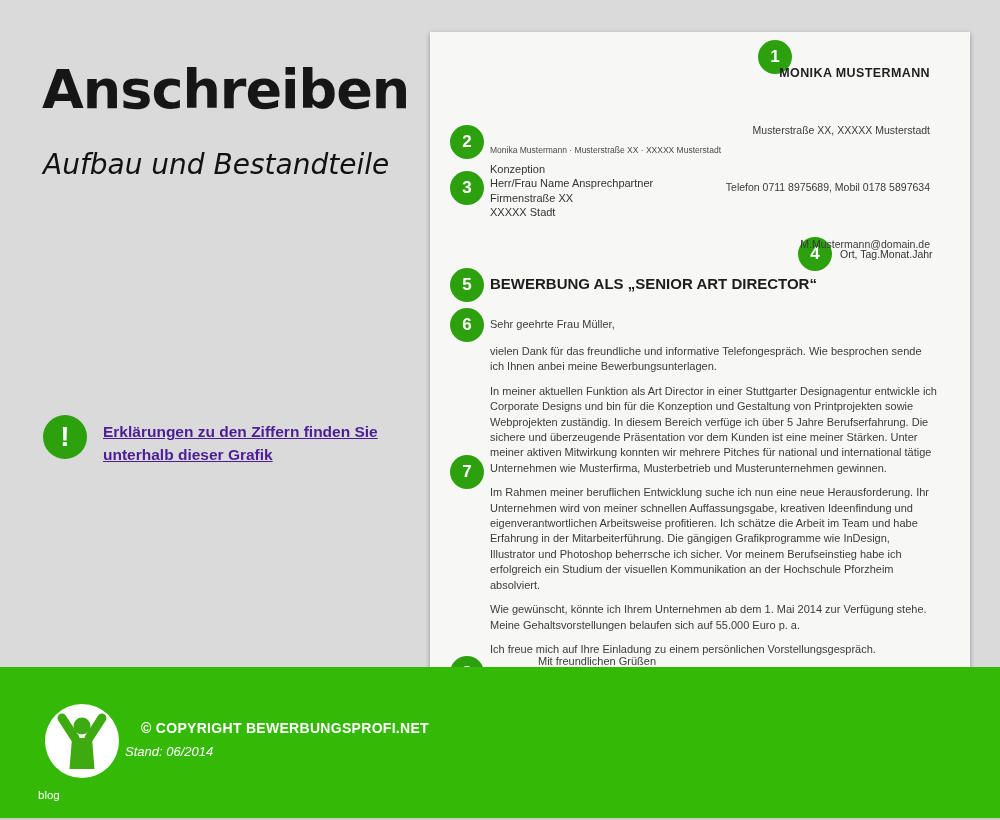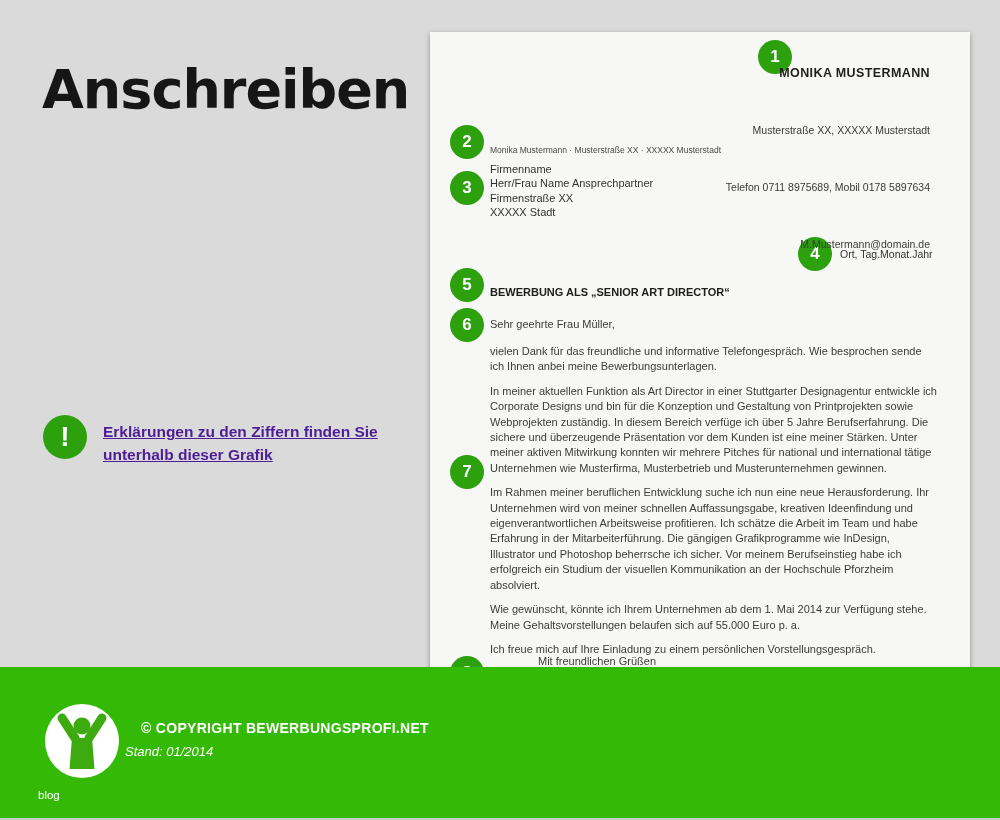--- a/index.html
+++ b/index.html
@@ -54,21 +54,21 @@
   .sender-block{position:absolute;right:40px;top:34px;text-align:right;color:#3a3a3a;}
   .sender-name{font-size:12.5px;font-weight:bold;color:#1f1f1f;letter-spacing:0.4px;margin-bottom:3px;}
   .sender-line-sm{font-size:10.5px;line-height:13px;margin-top:44px;}
 
   .sender-oneliner{position:absolute;left:60px;top:113px;font-size:8.5px;color:#4a4a4a;}
 
   .recipient{position:absolute;left:60px;top:130px;font-size:11px;line-height:14.4px;color:#333;}
 
   .date-line{position:absolute;left:410px;top:216px;font-size:10.5px;color:#333;}
 
-  .subject{position:absolute;left:60px;top:254px;font-size:11px;font-weight:bold;color:#1d1d1d;}
+  .subject{position:absolute;left:60px;top:243px;font-size:15px;font-weight:bold;color:#1d1d1d;}
   .subject-sub{position:absolute;left:60px;top:258px;font-size:10.8px;color:#3b3b3b;}
 
   .salutation{position:absolute;left:60px;top:286px;font-size:11px;color:#3b3b3b;}
 
   .body-text{position:absolute;left:60px;top:312px;width:448px;font-size:11px;line-height:15.4px;color:#3b3b3b;}
   .body-text p{margin:0 0 9px 0;}
 
   .closing{position:absolute;left:60px;top:623px;font-size:11px;color:#3b3b3b;margin-left:48px;}
   .signature{
     position:absolute;left:58px;top:632px;
@@ -88,20 +88,21 @@
   .blog-label{position:absolute;left:38px;top:97px;color:#fff;font-size:11.5px;margin-top:25px;}
   .copyright{position:absolute;left:125px;top:53px;color:#fff;font-size:14px;font-weight:bold;letter-spacing:0.3px;margin-left:16px;}
   .stand{position:absolute;left:125px;top:77px;color:#fff;font-size:13px;font-style:italic;}
 </style>
 </head>
 <body>
 
 <div class="stage">
 
   <div class="title">Anschreiben</div>
+  <div class="subtitle">Aufbau und Bestandteile</div>
   <div class="note-icon">
     <span>!</span>
   </div>
   <div class="note-text">Erklärungen zu den Ziffern finden Sie unterhalb dieser Grafik</div>
 
   <div class="paper">
 
     <div class="badge b1">1</div>
     <div class="badge b2">2</div>
     <div class="badge b3">3</div>
@@ -115,21 +116,21 @@
     <div class="sender-block">
       <div class="sender-name">MONIKA MUSTERMANN</div>
       <div class="sender-line-sm">Musterstraße XX, XXXXX Musterstadt</div>
       <div class="sender-line-sm">Telefon 0711 8975689, Mobil 0178 5897634</div>
       <div class="sender-line-sm">M.Mustermann@domain.de</div>
     </div>
 
     <div class="sender-oneliner">Monika Mustermann · Musterstraße XX · XXXXX Musterstadt</div>
 
     <div class="recipient">
-      <div>Firmenname</div>
+      <div>Konzeption</div>
       <div>Herr/Frau Name Ansprechpartner</div>
       <div>Firmenstraße XX</div>
       <div>XXXXX Stadt</div>
     </div>
 
     <div class="date-line">Ort, Tag.Monat.Jahr</div>
 
     <div class="subject">BEWERBUNG ALS „SENIOR ART DIRECTOR“</div>
 
     <div class="salutation">Sehr geehrte Frau Müller,</div>
@@ -152,17 +153,17 @@
     <div class="logo-circle">
       <svg width="74" height="74" viewBox="-37 -37 74 74">
         <circle cx="0" cy="-15" r="8.5" fill="#3dab10"></circle>
         <path d="M -10 -3 L 10 -3 L 12.5 28 L -12.5 28 Z" fill="#3dab10"></path>
         <path d="M -7 -3 L -20 -23" stroke="#3dab10" stroke-width="9" stroke-linecap="round" fill="none"></path>
         <path d="M 7 -3 L 20 -23" stroke="#3dab10" stroke-width="9" stroke-linecap="round" fill="none"></path>
       </svg>
     </div>
     <div class="blog-label">blog</div>
     <div class="copyright">© COPYRIGHT BEWERBUNGSPROFI.NET</div>
-    <div class="stand">Stand: 01/2014</div>
+    <div class="stand">Stand: 06/2014</div>
   </div>
   <div class="bottom-strip"></div>
 
 </div>
 
 </body></html>

